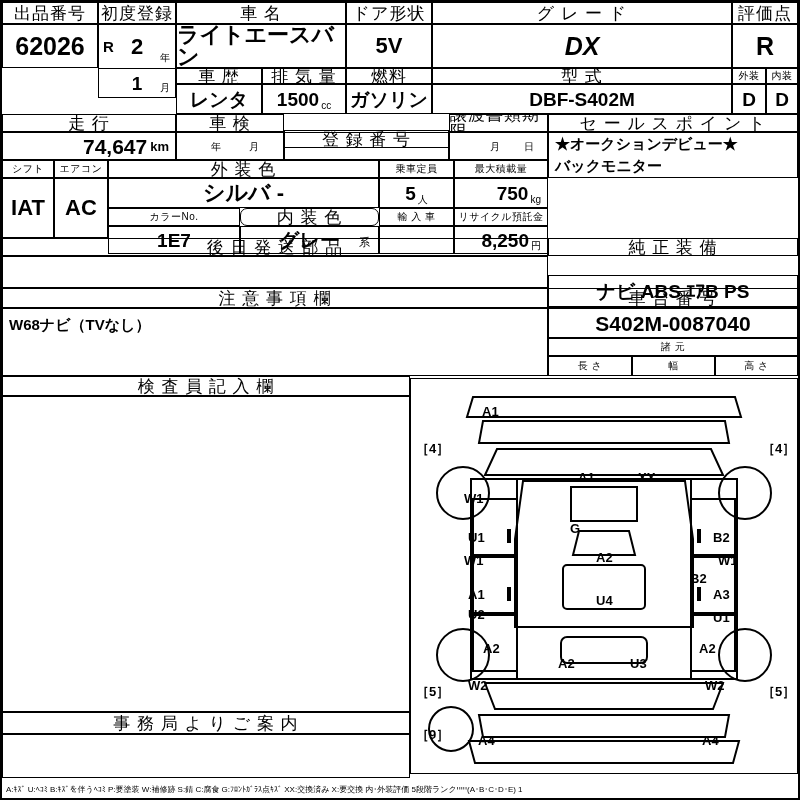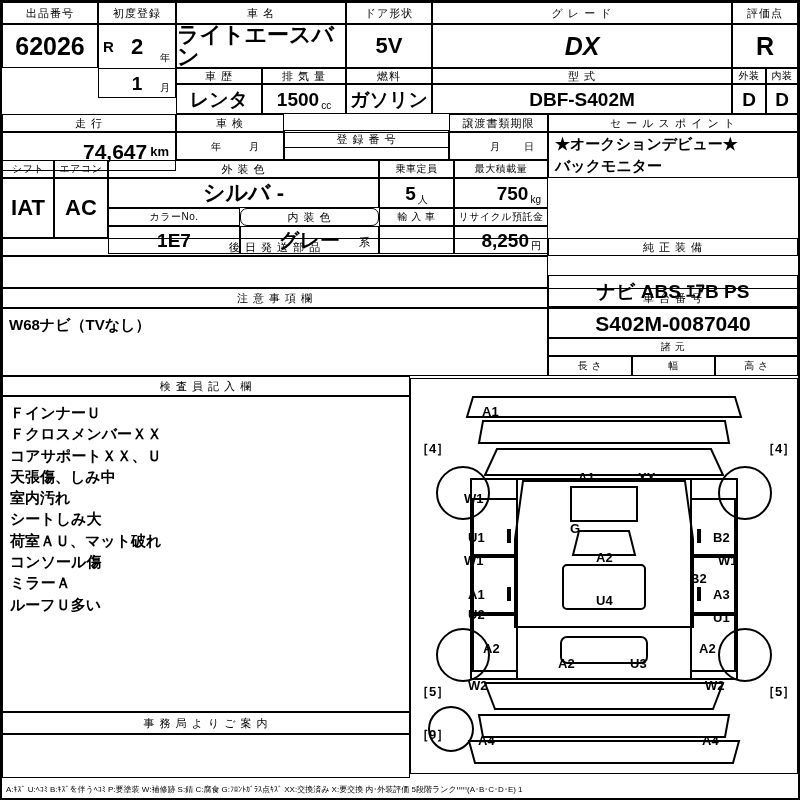--- a/index.html
+++ b/index.html
@@ -19,21 +19,21 @@
   .cell{
     position:absolute;
     box-sizing:border-box;
     border:1px solid #000;
     display:flex;
     align-items:center;
     justify-content:center;
     overflow:hidden;
     line-height:1;
   }
-  .lbl{font-size:11px;letter-spacing:1px;}
+  .lbl{font-size:17px;letter-spacing:1px;}
   .lbl-sm{font-size:10px;letter-spacing:0.5px;}
   .val{font-size:19px;font-weight:bold;}
   .val-lg{font-size:22px;font-weight:bold;}
   .val-xl{font-size:25px;font-weight:bold;}
   .left{justify-content:flex-start;padding-left:6px;}
   .right{justify-content:flex-end;padding-right:6px;}
   .unit{font-size:10px;font-weight:normal;margin-left:2px;align-self:flex-end;padding-bottom:2px;}
 
   
   .notes{
@@ -101,21 +101,21 @@
 
   <div class="cell lbl" style="left:430px;top:66px;width:300px;height:16px;">型 式</div>
   <div class="cell val" style="left:430px;top:82px;width:300px;height:30px;">DBF-S402M</div>
 
   <div class="cell lbl-sm" style="left:730px;top:66px;width:34px;height:16px;">外装</div>
   <div class="cell val" style="left:730px;top:82px;width:34px;height:30px;">D</div>
   <div class="cell lbl-sm" style="left:764px;top:66px;width:32px;height:16px;">内装</div>
   <div class="cell val" style="left:764px;top:82px;width:32px;height:30px;">D</div>
 
   <div class="cell lbl" style="left:0;top:112px;width:174px;height:18px;">走 行</div>
-  <div class="cell right" style="left:0;top:130px;width:174px;height:39px;">
+  <div class="cell right" style="left:0;top:130px;width:174px;height:28px;">
     <span style="font-size:21px;font-weight:bold;">74,647</span>
     <span style="font-size:13px;font-weight:bold;margin-left:3px;">km</span>
   </div>
 
   <div class="cell lbl" style="left:174px;top:112px;width:108px;height:18px;">車 検</div>
   <div class="cell" style="left:174px;top:130px;width:108px;height:28px;">
     <span style="font-size:10px;position:absolute;left:34px;top:9px;">年</span>
     <span style="font-size:10px;position:absolute;left:72px;top:9px;">月</span>
   </div>
 
@@ -181,32 +181,20 @@
 
   <div class="cell lbl" style="left:546px;top:286px;width:250px;height:20px;">車 台 番 号</div>
   <div class="cell" style="left:546px;top:306px;width:250px;height:30px;font-size:21px;font-weight:bold;">S402M-0087040</div>
   <div class="cell lbl-sm" style="left:546px;top:336px;width:250px;height:18px;">諸 元</div>
   <div class="cell lbl-sm" style="left:546px;top:354px;width:84px;height:20px;">長 さ</div>
   <div class="cell lbl-sm" style="left:630px;top:354px;width:83px;height:20px;">幅</div>
   <div class="cell lbl-sm" style="left:713px;top:354px;width:83px;height:20px;">高 さ</div>
 
   <div class="cell lbl" style="left:0;top:374px;width:408px;height:20px;">検 査 員 記 入 欄</div>
   <div class="cell" style="left:0;top:394px;width:408px;height:316px;"></div>
-  <div class="notes" style="left:2px;top:396px;width:404px;height:312px;">
-    <div>ＦインナーＵ</div>
-    <div>ＦクロスメンバーＸＸ</div>
-    <div>コアサポートＸＸ、Ｕ</div>
-    <div>天張傷、しみ中</div>
-    <div>室内汚れ</div>
-    <div>シートしみ大</div>
-    <div>荷室ＡＵ、マット破れ</div>
-    <div>コンソール傷</div>
-    <div>ミラーＡ</div>
-    <div>ルーフＵ多い</div>
-  </div>
 
   <div class="cell lbl" style="left:0;top:710px;width:408px;height:22px;">事 務 局 よ り ご 案 内</div>
   <div class="cell" style="left:0;top:732px;width:408px;height:44px;"></div>
 
   <div id="diagram">
     <svg width="386" height="394" viewBox="0 0 386 394" xmlns="http://www.w3.org/2000/svg">
       <g fill="none" stroke="#000" stroke-width="2">
 
         <path d="M62 18 L324 18 L330 38 L56 38 Z"></path>
 

